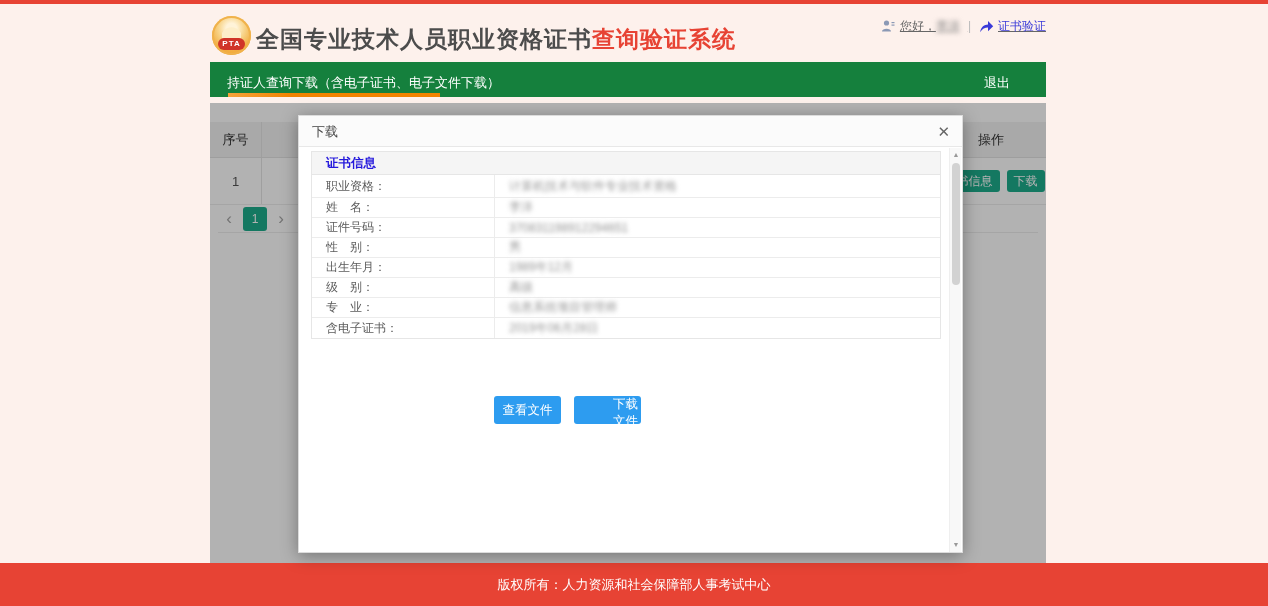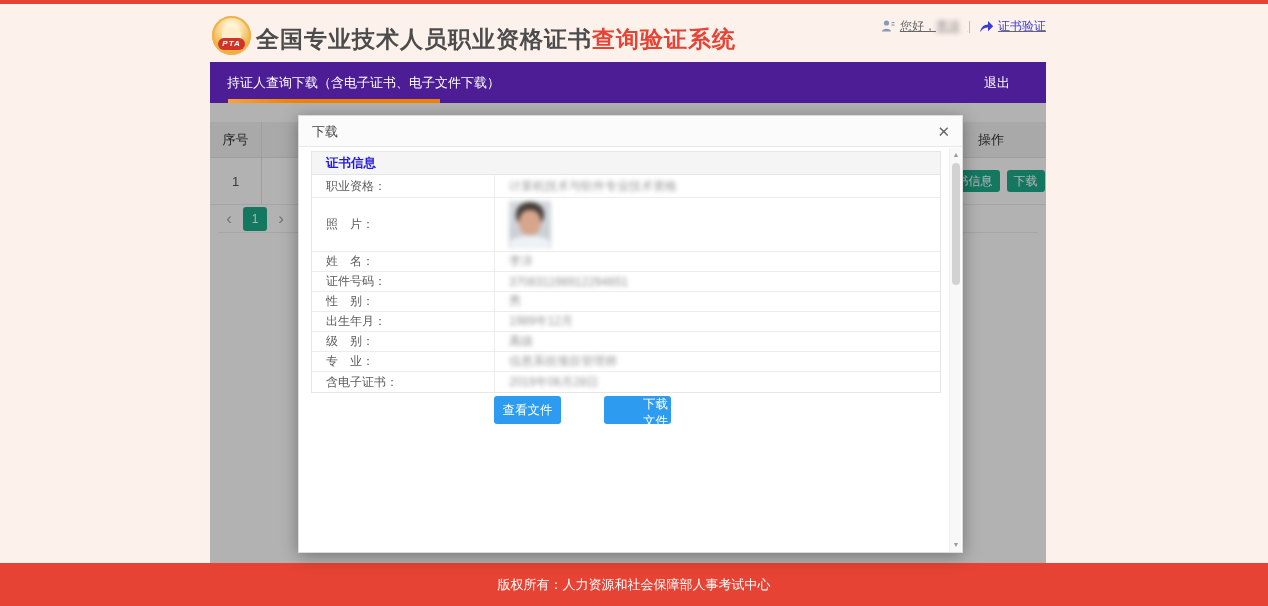--- a/index.html
+++ b/index.html
@@ -12,34 +12,34 @@
 
   
   .site-header { position:absolute; left:0; top:4px; width:1268px; height:58px; }
   .logo { position:absolute; left:212px; top:12px; width:39px; height:39px; border-radius:50%;
           background:radial-gradient(circle at 50% 32%, #fff3d8 0 16%, #f8d68e 38%, #f2ae41 68%, #eda233 100%);
           box-shadow:inset 0 0 0 2px #f0b24c; }
   .logo-petal { position:absolute; left:10px; top:6px; width:19px; height:16px;
           background:radial-gradient(circle at 50% 100%, #fdeec9 0 55%, rgba(253,238,201,0) 60%);
           border-radius:50% 50% 0 0; }
   .logo-badge { position:absolute; left:6px; top:22px; width:27px; height:12px; background:#d03428;
-          border-radius:7px; color:#fff; font-size:8px; font-weight:bold; font-style:italic;
+          border-radius:7px; color:#fff; font-size:8px; font-weight:bold; 
           text-align:center; line-height:12px; letter-spacing:1px; }
   .site-title { position:absolute; left:256px; top:20px; font-size:23px; font-weight:bold; color:#4c4c4c; letter-spacing:1px; }
   .site-title .accent { color:#e74334; }
 
   .user-bar { position:absolute; right:222px; top:13px; height:18px; display:flex; align-items:center; font-size:12px; color:#666;text-decoration:underline; }
   .user-bar svg { display:block; }
   .hello { margin-left:5px; }
   .user-name { filter:blur(2.5px); color:#7a7a7a; margin-right:6px; }
   .bar-sep { color:#bbb; margin:0 8px 0 2px; }
   .verify-link { color:#3a3ad8; margin-left:4px; cursor:pointer; }
 
   
-  .navbar { position:absolute; left:210px; top:62px; width:836px; height:41px; background:#4c1d95; }
+  .navbar { position:absolute; left:210px; top:62px; width:836px; height:35px; background:#15803d; }
   .nav-tab { position:absolute; left:17px; top:0; height:41px; line-height:41px; color:#fff; font-size:13px; }
   .nav-underline { position:absolute; left:18px; bottom:0; width:212px; height:4px;
           background:linear-gradient(90deg,#f6a33c,#f08300 30%,#f08300); }
   .nav-logout { position:absolute; right:36px; top:0; height:41px; line-height:41px; color:#fff; font-size:13px; cursor:pointer; }
 
   
   .panel { position:absolute; left:210px; top:103px; width:836px; height:460px; background:#fff; }
   .tbl-head { position:absolute; left:0; top:19px; width:836px; height:36px; background:#f2f2f2;
           border-bottom:1px solid #e2e2e2; display:flex; }
   .col-seq { width:52px; display:flex; align-items:center; justify-content:center; border-right:1px solid #e4e4e4; }
@@ -74,21 +74,21 @@
   .m-row.r-photo { height:54px; }
   .m-label { width:183px; border-right:1px solid #ececec; display:flex; align-items:center;
           padding-left:14px; font-size:12px; color:#5b5b5b; }
   .m-value { flex:1; display:flex; align-items:center; padding-left:14px; font-size:12px; color:#969696; }
   .m-value .blur { filter:blur(2px); }
   .photo { position:relative; width:42px; height:48px; margin:3px 0; background:linear-gradient(#d4d8dd,#c7ccd2);
           filter:blur(2px); overflow:hidden; }
   .photo .hair { position:absolute; left:7px; top:1px; width:28px; height:24px; background:#453c38; border-radius:50% 50% 42% 42%; }
   .photo .face { position:absolute; left:10px; top:9px; width:22px; height:25px; background:#d7a58b; border-radius:46%; }
   .photo .shirt { position:absolute; left:1px; bottom:-2px; width:40px; height:15px; background:#eef2f7; border-radius:45% 45% 0 0; }
-  .modal-btns { position:absolute; left:12px; top:280px; width:630px; display:flex;gap:30px; }
+  .modal-btns { position:absolute; left:12px; top:280px; width:630px; display:flex; }
   .blue-btn { width:67px; height:28px; background:#2d9cf0; border:none; border-radius:3px;
           color:#fff; font-size:12.5px; cursor:pointer; font-family:inherit; }
   .blue-btn.first { margin-left:183px; }
   .blue-btn + .blue-btn { margin-left:13px;padding-left:36px; }
   .m-scrollbar { position:absolute; right:1px; top:32px; width:12px; height:404px; background:#f8f8f8; border-left:1px solid #efefef; }
   .sb-arrow { position:absolute; left:0; width:12px; height:12px; font-size:7px; color:#999; text-align:center; line-height:12px; }
   .sb-up { top:1px; } .sb-down { bottom:1px; }
   .sb-thumb { position:absolute; left:2px; top:15px; width:8px; height:122px; background:#d2d2d2; border-radius:4px; }
 
   
@@ -170,30 +170,20 @@
           <span>证书信息</span>
         </div>
 
       <div class="m-row r-qual">
         <div class="m-label">职业资格：</div>
         <div class="m-value">
             <span class="blur">计算机技术与软件专业技术资格</span>
           </div>
       </div>
 
-      <div class="m-row r-photo">
-        <div class="m-label">照　片：</div>
-        <div class="m-value">
-          <div class="photo">
-            <div class="hair"></div>
-            <div class="face"></div>
-            <div class="shirt"></div>
-          </div>
-        </div>
-      </div>
 
       <div class="m-row">
         <div class="m-label">姓　名：</div>
         <div class="m-value">
             <span class="blur">李洋</span>
           </div>
       </div>
       <div class="m-row">
         <div class="m-label">证件号码：</div>
         <div class="m-value">

